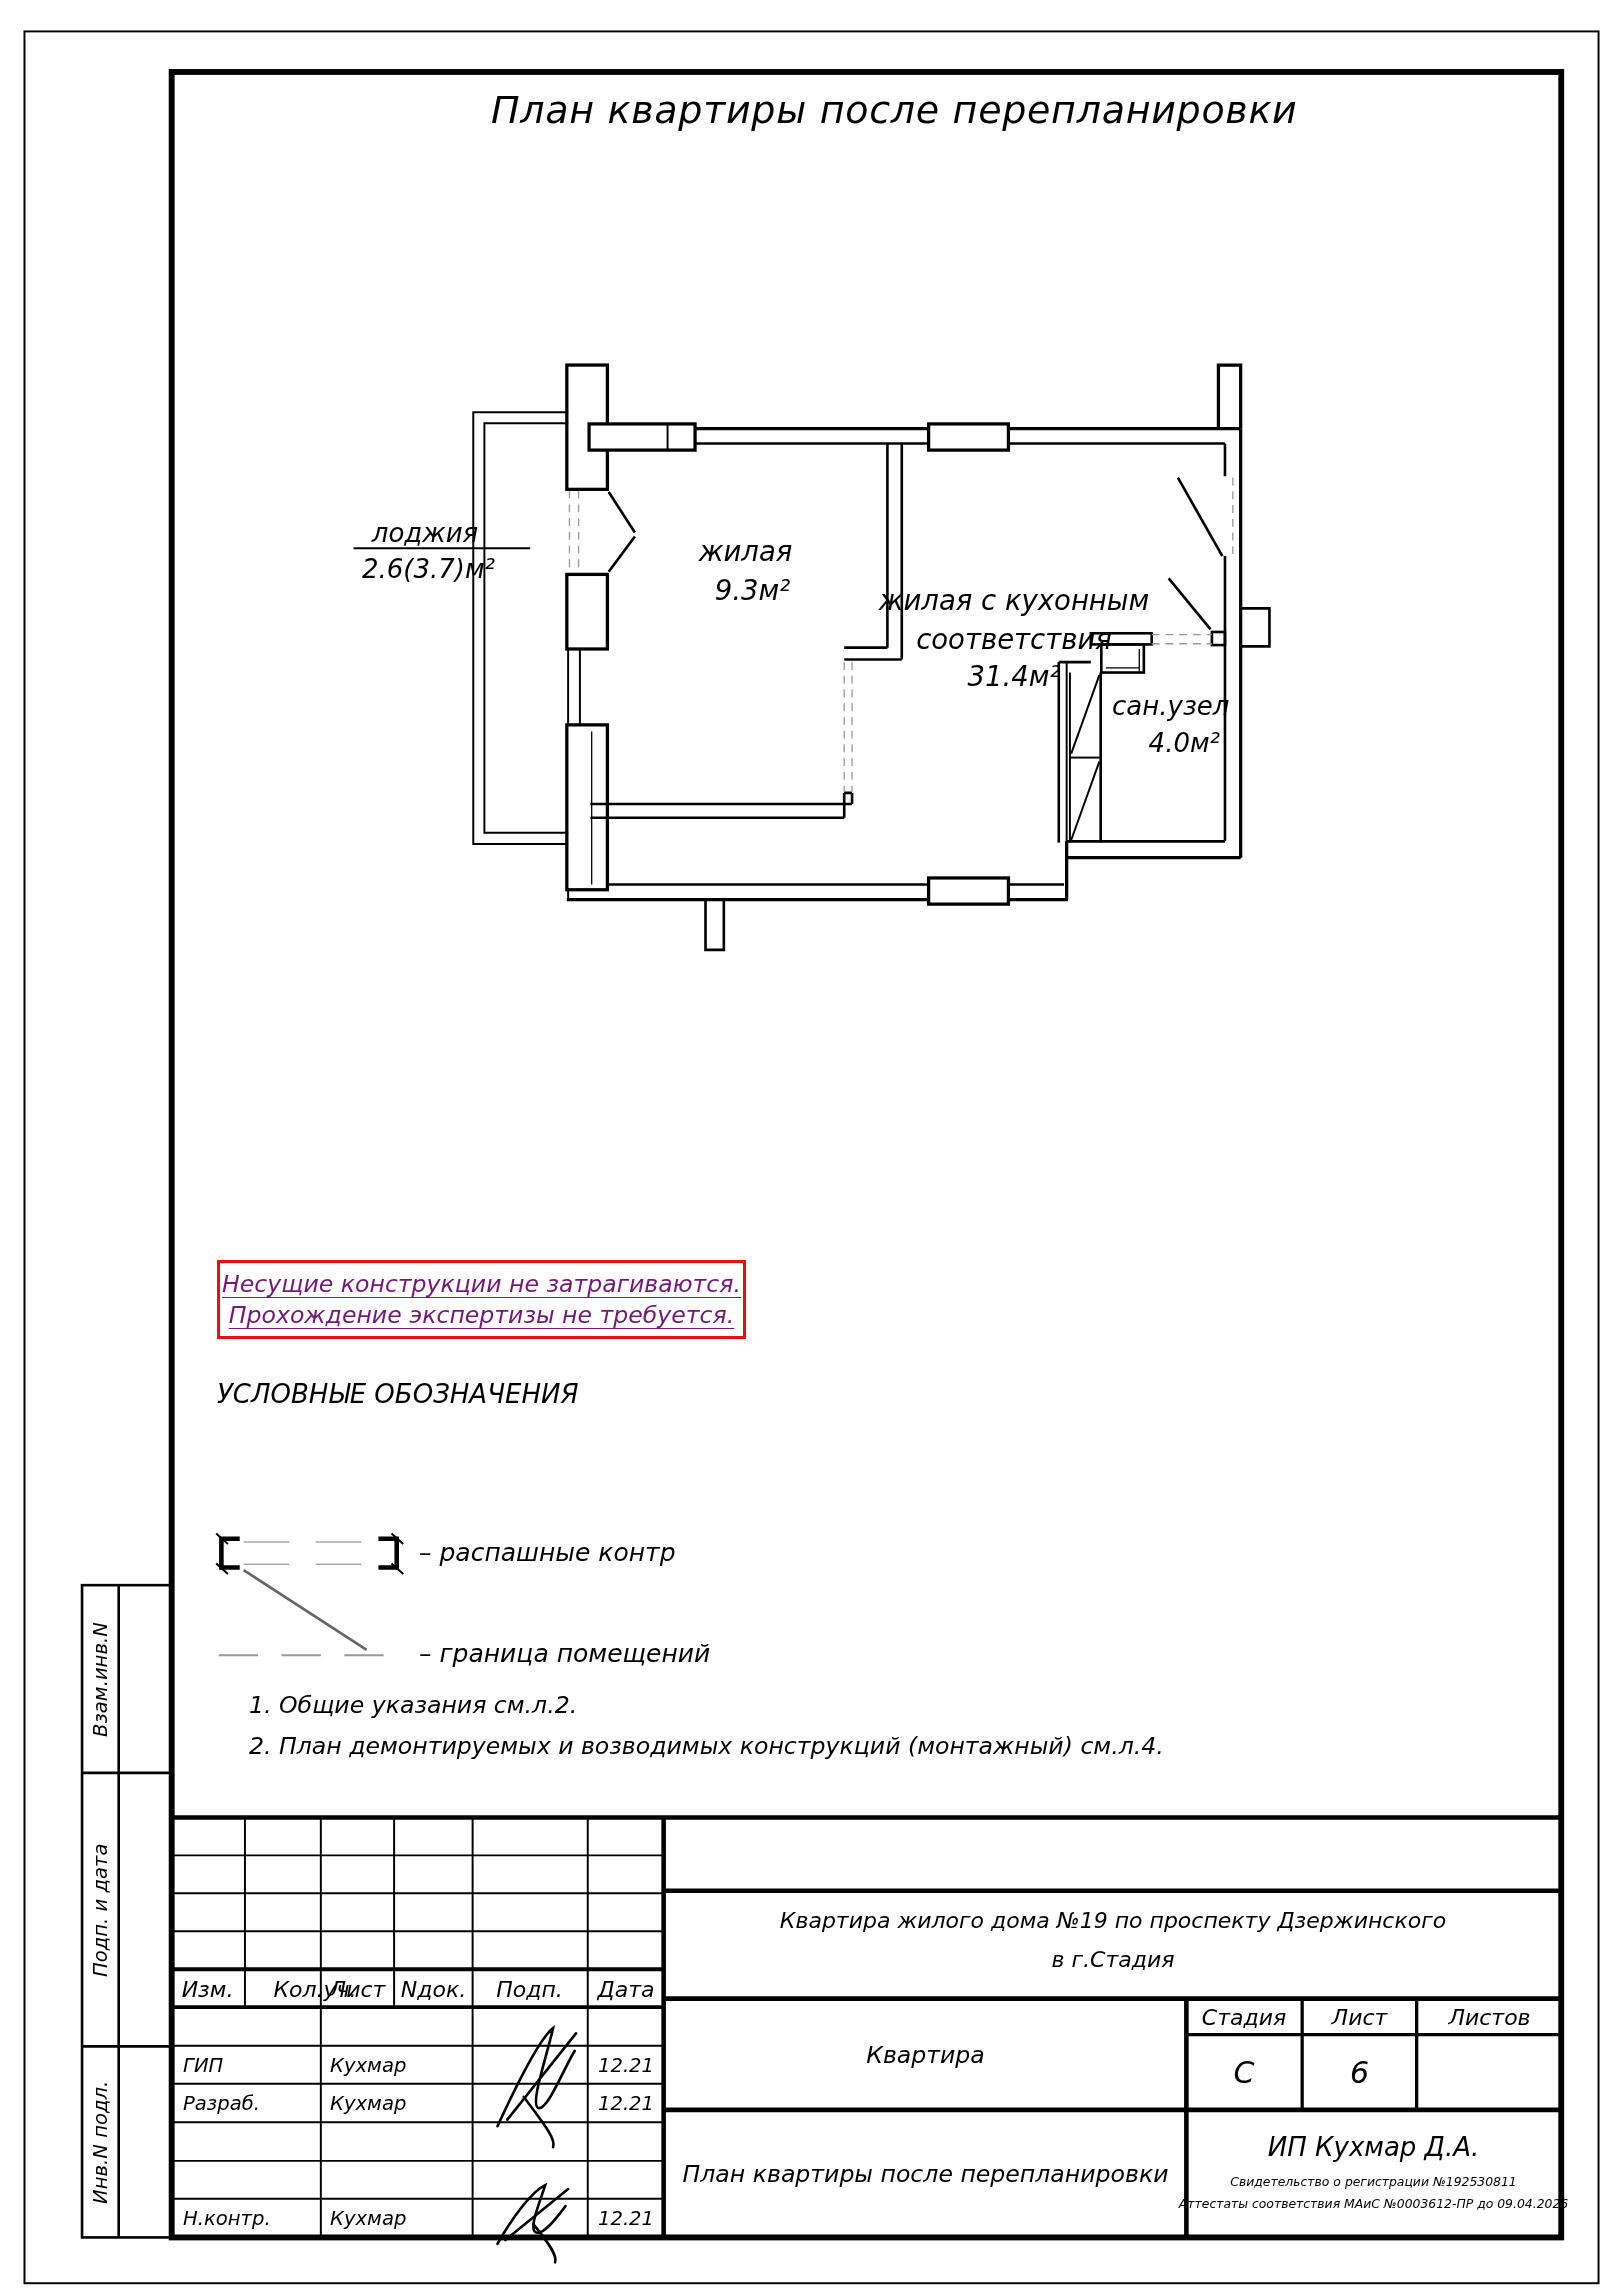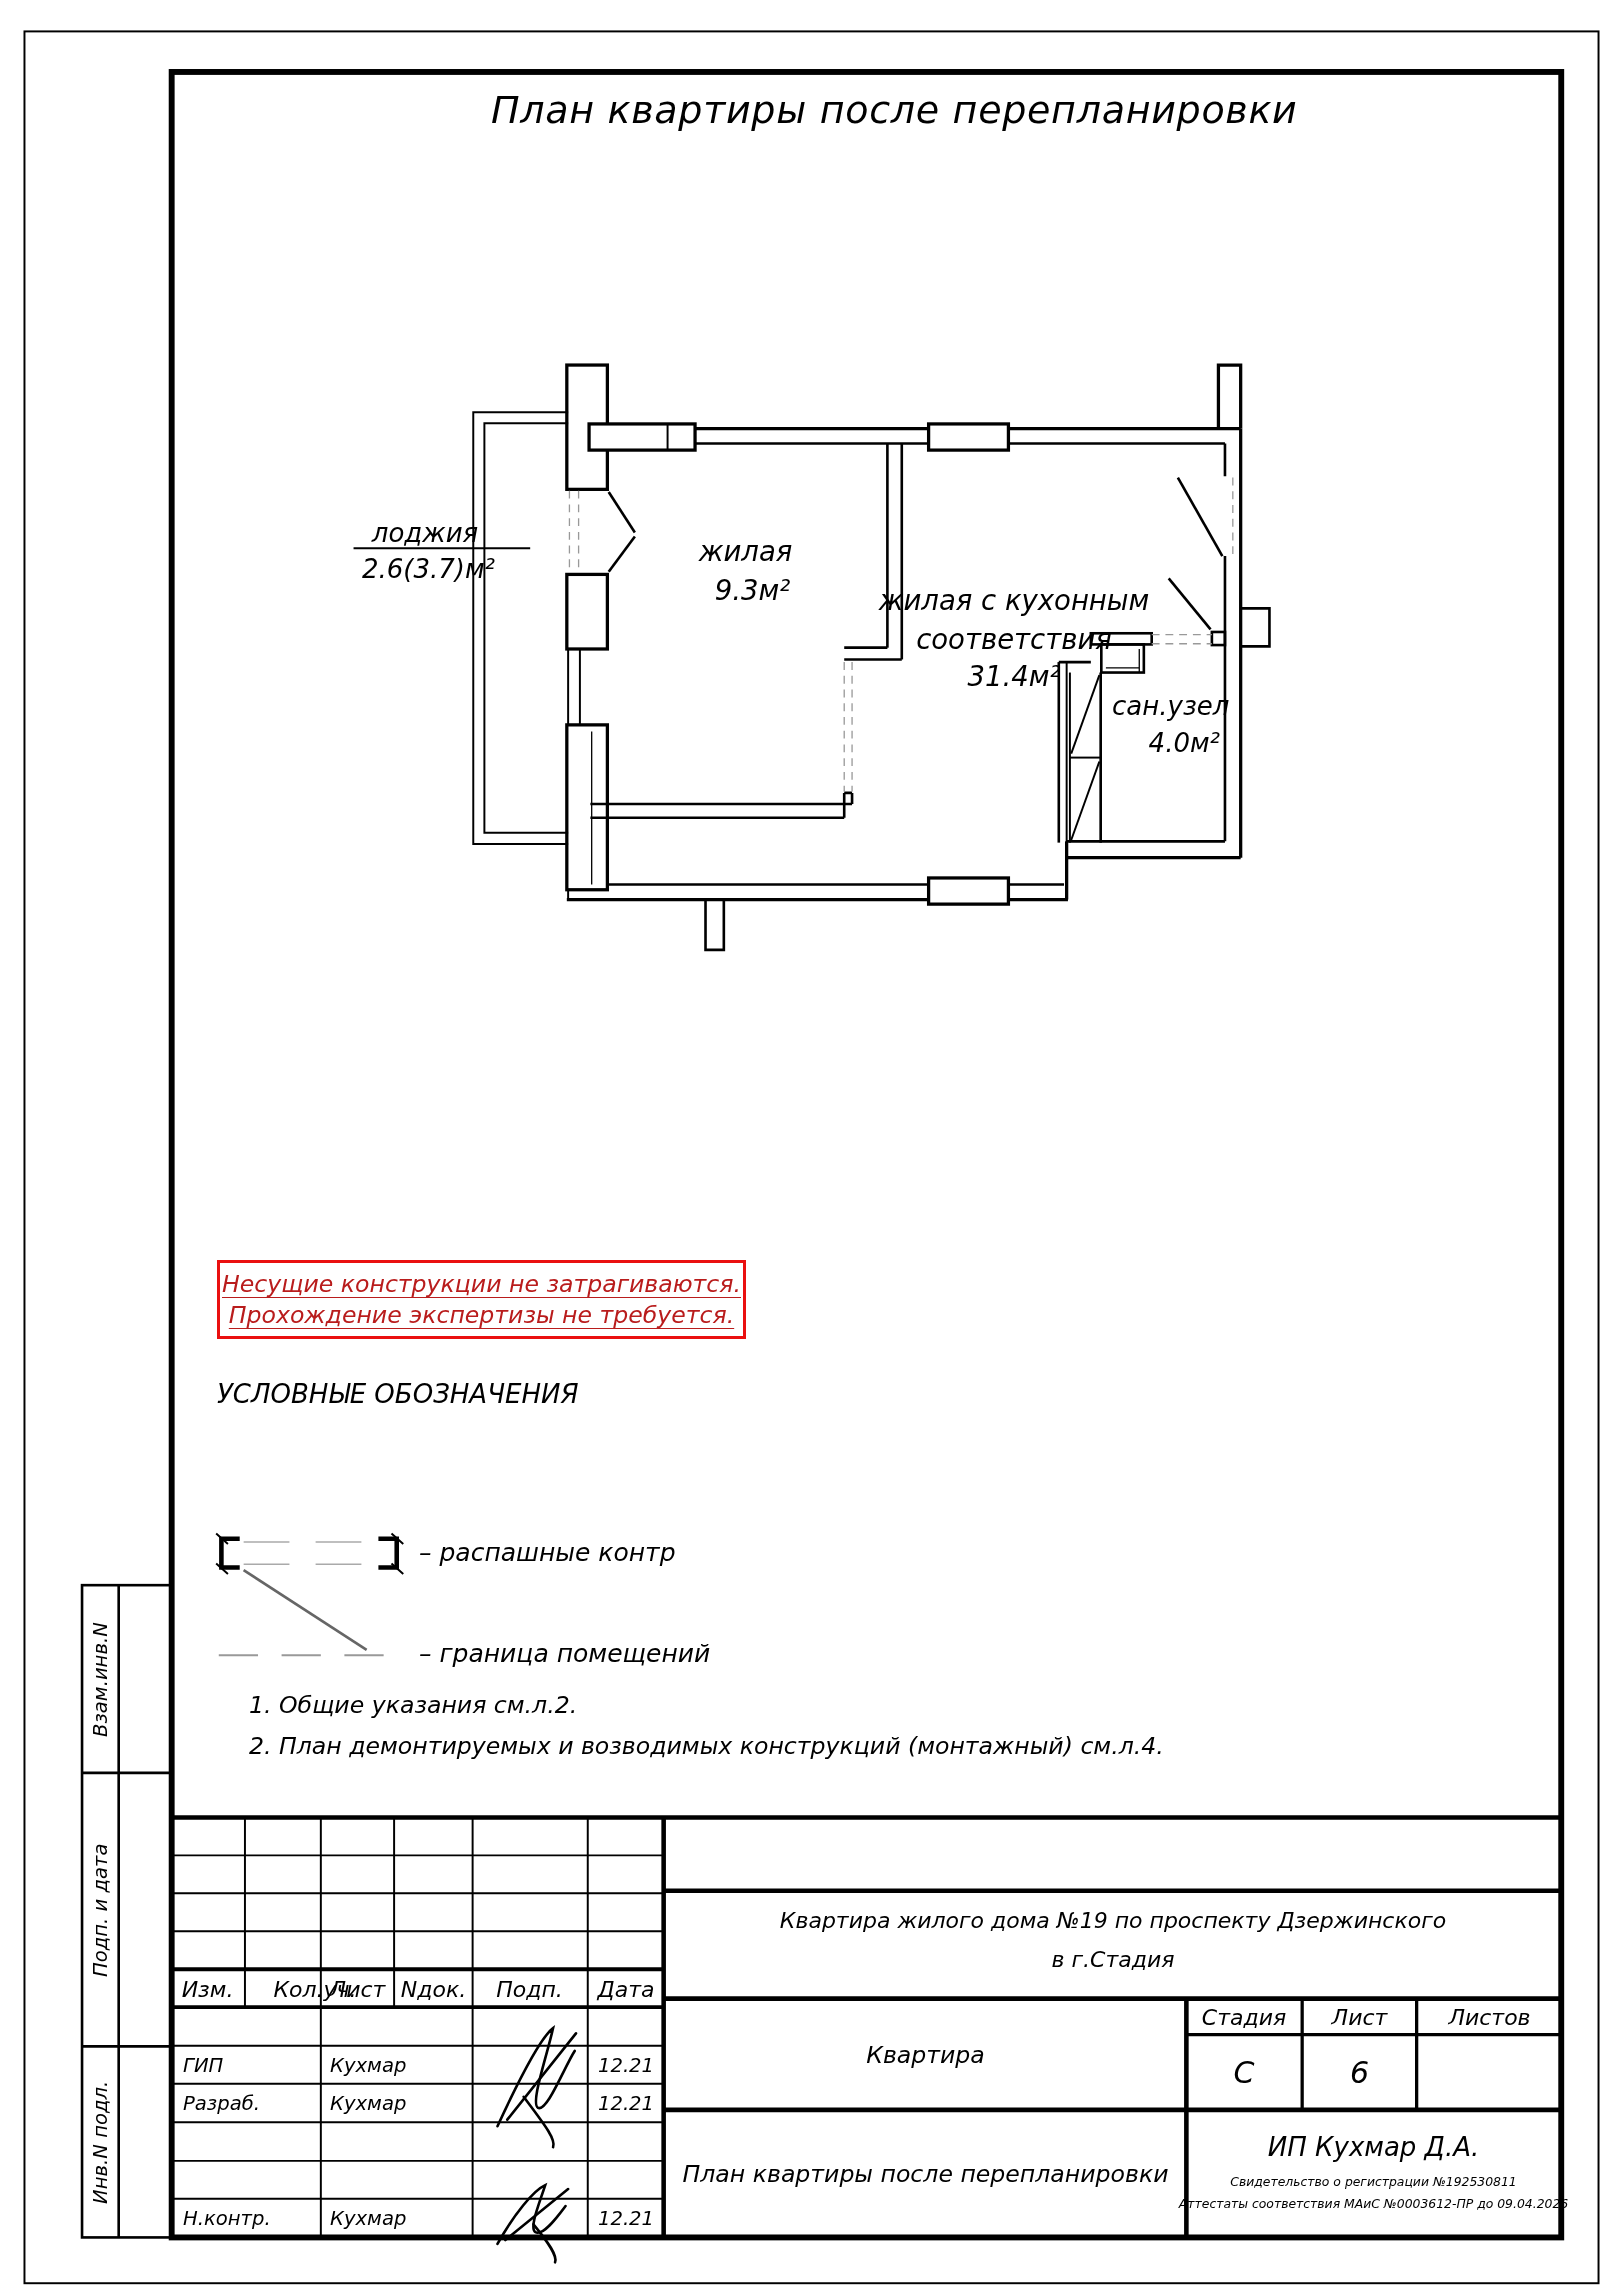--- a/index.html
+++ b/index.html
@@ -8,21 +8,21 @@
   svg{position:absolute;left:0;top:0;}
   .lbl{position:absolute;font-style:italic;white-space:nowrap;line-height:1.08;}
   .ctr{text-align:center;}
   .rt{text-align:right;}
   .page-title{font-size:38px;font-weight:500;letter-spacing:0.7px;}
   .room{font-size:27.5px;}
   .small-room{font-size:26px;}
   .warn-box{position:absolute;left:217px;top:1260px;width:523px;height:73px;
             border:3.3px solid #ea1010;display:flex;flex-direction:column;
             justify-content:center;align-items:center;gap:3.9px;}
-  .warn-line{color:#b91c1c;font-style:italic;font-size:23.6px;
+  .warn-line{color:#701a75;font-style:italic;font-size:23.6px;
              text-decoration:underline;text-underline-offset:4.6px;text-decoration-thickness:1.3px;white-space:nowrap;}
   .legend-title{font-size:26px;font-weight:500;}
   .legend-item{font-size:25px;}
   .note{font-size:23.6px;}
   .vlabel{position:absolute;font-style:italic;font-size:19.6px;
           display:flex;align-items:center;justify-content:center;
           writing-mode:vertical-rl;transform:rotate(180deg);}
   .tb-head{font-size:22px;}
   .tb-cell{position:absolute;display:flex;align-items:center;justify-content:center;font-style:italic;white-space:nowrap;}
   .tb-left{justify-content:flex-start;}

